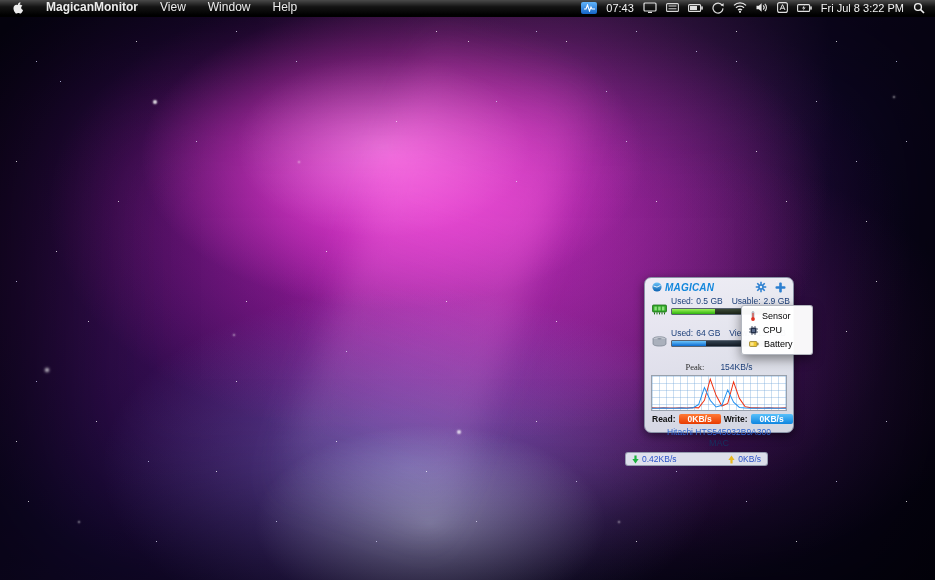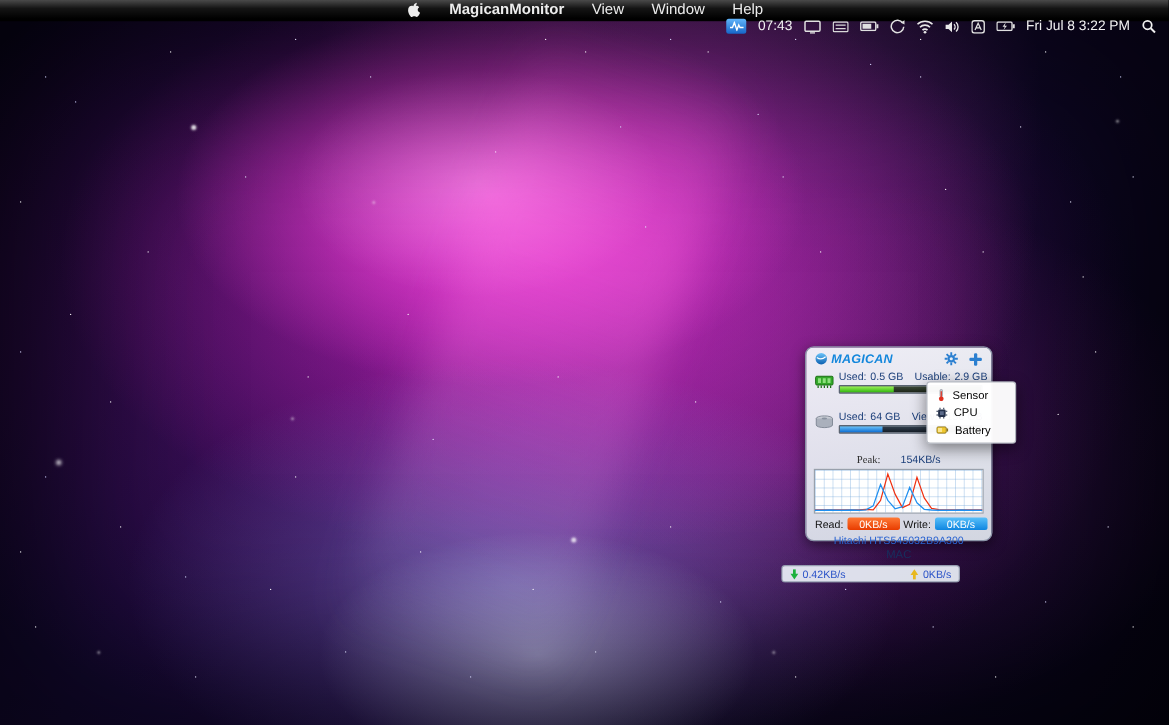--- a/index.html
+++ b/index.html
@@ -1,21 +1,21 @@
 <!DOCTYPE html>
 <html><head>
 <meta charset="utf-8">
 <style>
   html,body{margin:0;padding:0;background:#000;}
   .screen{position:relative;width:935px;height:580px;overflow:hidden;font-family:"Liberation Sans",sans-serif;}
 
   
   .menubar{position:absolute;top:0;left:0;right:0;height:15px;
     background:linear-gradient(180deg,#4a4a4a 0%,#141414 45%,#000 100%);
-    display:flex;align-items:center;color:#ececec;font-size:12px;z-index:50;flex-direction:column;}
+    display:flex;align-items:center;color:#ececec;font-size:12px;z-index:50;}
   .mb-left{display:flex;align-items:center;height:100%;}
   .mb-left .apple{padding:0 12px;display:flex;align-items:center;}
   .mb-item{padding:0 11px;line-height:17px;cursor:default;}
   .mb-app{font-weight:bold;}
   .mb-right{margin-left:auto;display:flex;align-items:center;gap:9px;padding-right:10px;height:100%;}
   .mb-right svg{display:block;}
   .act-badge{width:16px;height:12px;border-radius:2px;background:linear-gradient(#62b4fa,#1565c8);
     display:flex;align-items:center;justify-content:center;}
   .mb-time,.mb-clock{font-size:11px;color:#f2f2f2;white-space:nowrap;}
 
@@ -61,39 +61,39 @@
   
   .widget{position:absolute;left:604px;top:277px;width:150px;height:156px;
     background:linear-gradient(rgba(244,247,251,0.95),rgba(224,230,238,0.93));
     border:1px solid #8a93a6;border-radius:7px;box-shadow:0 3px 10px rgba(0,0,0,0.5);
     font-size:8.5px;color:#1c3f7a;z-index:20;box-sizing:border-box;padding-top:2px;margin-left:40px;}
   .w-header{display:flex;align-items:center;padding:1px 7px 2px;}
   .brand{display:flex;align-items:center;gap:3px;font-size:10px;font-weight:bold;font-style:italic;
     color:#1487dc;letter-spacing:.2px;}
   .w-icons{margin-left:auto;display:flex;align-items:center;gap:8px;}
   .w-icons svg{display:block;cursor:pointer;}
-  .meter-row{display:flex;align-items:center;gap:4px;padding:1px 7px 12px;}
+  .meter-row{display:flex;align-items:flex-end;gap:4px;padding:1px 7px 12px;}
   .meter-row .mcol{flex:1;min-width:0;}
   .mline{display:flex;gap:3px;white-space:nowrap;}
   .mline .lbl{width:26px;}
   .mline .lbl2{margin-left:6px;width:30px;}
   .bar{height:5px;margin-top:2px;border:1px solid #5a6472;border-radius:1px;overflow:hidden;}
   .bar.green-track{background:linear-gradient(#3c4a38,#1c2418);}
   .bar.blue-track{background:linear-gradient(#32404e,#141c26);}
   .bar .fill{height:100%;}
   .fill.green{background:linear-gradient(#9df25a,#2fb40e);}
   .fill.blue{background:linear-gradient(#6cc4fa,#0a6ad0);}
   .peak-row{display:flex;justify-content:center;gap:16px;margin-top:3px;}
   .peak-row .pl{color:#2b2b2b;font-family:Liberation Serif, serif;}
   .graph{position:relative;margin:3px 6px 0;height:34px;border:1px solid #98a0ac;background:#fff;
     background-image:linear-gradient(rgba(120,170,220,.38) 1px,transparent 1px),
       linear-gradient(90deg,rgba(120,170,220,.38) 1px,transparent 1px);
     background-size:7px 7px;}
   .graph svg{position:absolute;inset:0;width:100%;height:100%;}
-  .rw-row{display:flex;align-items:center;gap:3px;margin:3px 7px 0;color:#111;}
+  .rw-row{display:flex;align-items:center;gap:3px;margin:3px 7px 0;color:#111;font-weight:bold;}
   .badge{min-width:36px;text-align:center;color:#fff;border-radius:2px;line-height:10px;padding:0 3px;}
   .badge.read{background:linear-gradient(#ff7a36,#e83c00);}
   .badge.write{background:linear-gradient(#58c0fa,#0f86e0);}
   .model{ text-align:center;color:#2a63d0;margin-top:3px;}
   .volname{text-align:center;color:#16305e;font-size:9px;margin-top:1px;}
 
   
   .netpill{position:absolute;left:625px;top:452px;width:143px;height:14px;z-index:20;
     background:rgba(236,241,248,0.92);border:1px solid rgba(125,135,155,0.75);border-radius:3px;
     display:flex;align-items:center;justify-content:space-between;padding:0 6px;box-sizing:border-box;

